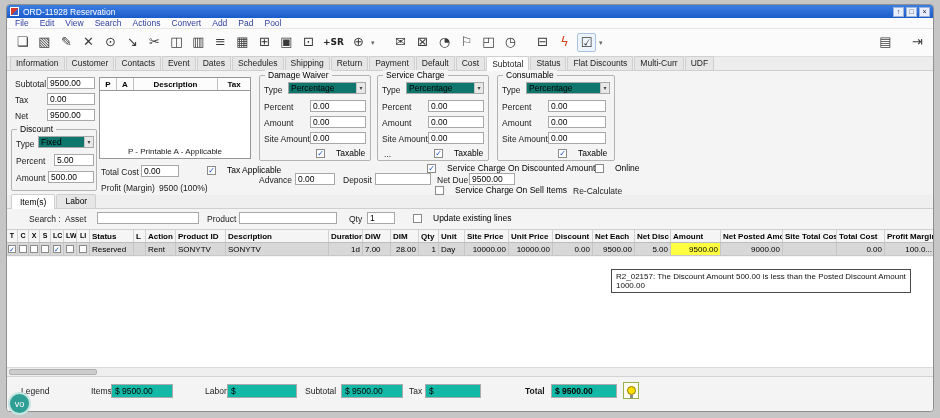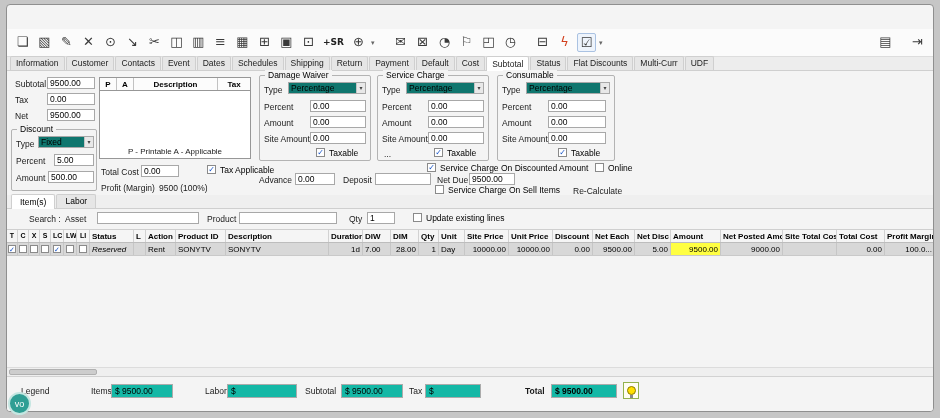--- a/index.html
+++ b/index.html
@@ -22,21 +22,21 @@
 .tabbar{position:absolute;left:0;top:52px;right:0;height:14px;display:flex;align-items:flex-end;padding:0 3px;font-size:8.5px;border-bottom:1px solid #cfcfcf;background:#ededed}
 .tab{padding:1px 5px 2px;border:1px solid #cfcfcf;border-bottom:none;background:#e6e6e6;color:#222;border-radius:2px 2px 0 0;margin-right:1px;white-space:nowrap}
 .tab.active{background:#fff;position:relative;top:1px;padding-top:2px}
 .content{position:absolute;left:0;top:66px;right:0;height:124px;background:#f4f4f4;font-size:8.5px}
 .lbl{position:absolute;font-size:8.5px;color:#1a1a1a;white-space:nowrap}
 .ibox{position:absolute;height:12px;background:#fff;border:1px solid #a8a8a8;font-size:8.5px;padding:0 2px;line-height:10px;overflow:hidden;white-space:nowrap}
 .combo{position:absolute;height:12px;background:#0f766e;border:1px solid #a8a8a8;display:flex;align-items:center}
 .cval{flex:1;font-size:8.5px;padding-left:2px;white-space:nowrap;overflow:hidden}
 .carr{width:9px;height:100%;background:#e8e8e8;border-left:1px solid #c4c4c4;font-size:6px;text-align:center;line-height:10px;color:#444}
 .carr::after{content:"▾"}
-.cb{position:absolute;display:flex;align-items:flex-start;gap:4px;font-size:8.5px;white-space:nowrap}
+.cb{position:absolute;display:flex;align-items:flex-end;gap:11px;font-size:8.5px;white-space:nowrap}
 .cbbox{width:9px;height:9px;border:1px solid #8a8a8a;background:#fff;font-size:8px;line-height:8px;text-align:center;color:#1553c8;flex:none}
 .cbbox.checked::after{content:"✓"}
 .group{position:absolute;border:1px solid #b3b3b3;border-radius:2px}
 .gtitle{position:absolute;top:-6px;left:5px;background:#f4f4f4;padding:0 3px;font-size:8.5px;white-space:nowrap}
 .taxtable{position:absolute;left:92px;top:6px;width:152px;height:82px;border:1px solid #979797;background:#fff}
 .tth{display:flex;border-bottom:1px solid #979797;font-weight:bold;font-size:8px;height:13px;background:#fcfcfc}
 .ttc{border-right:1px solid #c2c2c2;text-align:center;padding-top:2px;overflow:hidden;white-space:nowrap}
 .ttlegend{position:absolute;bottom:2px;left:0;right:0;text-align:center;font-size:8px;color:#222}
 .itabs{position:absolute;left:0;top:190px;right:0;height:14px;border-bottom:1px solid #cfcfcf;background:#efefef;display:flex;align-items:flex-end;padding-left:4px;font-size:8.5px}
 .itab{padding:1px 8px 2px;border:1px solid #cfcfcf;border-bottom:none;background:#e6e6e6;border-radius:2px 2px 0 0;margin-right:1px}
@@ -59,21 +59,41 @@
 .bulbbox{position:absolute;left:616px;top:5px;width:16px;height:17px;border:1px solid #93b24e;background:#fffef2;display:flex;align-items:center;justify-content:center}
 .bulb{width:9px;height:9px;border-radius:50%;background:#ffdf00;border:1px solid #8a7a00;position:relative}
 .bulb::after{content:"";position:absolute;left:2px;top:8px;width:3px;height:3px;background:#8a8a8a}
 .badge{position:absolute;left:8px;top:392px;width:23px;height:23px;border-radius:50%;background:#2f9e94;color:#fff;display:flex;align-items:center;justify-content:center;font-size:9px;border:2px solid #c4e6e1;z-index:10}
 </style>
 </head>
 <body>
 
 <div id="window">
 
-
+  <div class="titlebar">
+    <span class="appicon"></span>
+    <span class="title">ORD-11928 Reservation</span>
+    <span class="wctr">
+        <span class="winbtn">↑</span>
+        <span class="winbtn">□</span>
+        <span class="winbtn">×</span>
+      </span>
+  </div>
+
+  <div class="menubar">
+      <span>File</span>
+      <span>Edit</span>
+      <span>View</span>
+      <span>Search</span>
+      <span>Actions</span>
+      <span>Convert</span>
+      <span>Add</span>
+      <span>Pad</span>
+      <span>Pool</span>
+    </div>
 
   <div class="toolbar">
       <span class="tb-btn">❏</span>
       <span class="tb-btn">▧</span>
       <span class="tb-btn">✎</span>
       <span class="tb-btn">✕</span>
       <span class="tb-btn">⊙</span>
       <span class="tb-btn">↘</span>
       <span class="tb-btn">✂</span>
       <span class="tb-btn">◫</span>
@@ -307,21 +327,21 @@
       </div>
       <div class="rcell ck" style="width: 13px;">
         <span class="cbbox">✓</span>
       </div>
       <div class="rcell ck" style="width: 13px;">
         <span class="cbbox"></span>
       </div>
       <div class="rcell ck" style="width: 13px;">
         <span class="cbbox"></span>
       </div>
-      <div class="rcell" style="width: 44px; font-style: italic;">Reserved</div>
+      <div class="rcell" style="width: 44px;">Reserved</div>
       <div class="rcell" style="width: 12px;"></div>
       <div class="rcell" style="width: 30px;">Rent</div>
       <div class="rcell" style="width: 50px;">SONYTV</div>
       <div class="rcell" style="width: 103px;">SONYTV</div>
       <div class="rcell" style="width: 34px; text-align: right;">1d</div>
       <div class="rcell" style="width: 28px; text-align: left;">7.00</div>
       <div class="rcell" style="width: 28px; text-align: right;">28.00</div>
       <div class="rcell" style="width: 20px; text-align: right;">1</div>
       <div class="rcell" style="width: 26px;">Day</div>
       <div class="rcell" style="width: 44px; text-align: right;">10000.00</div>
@@ -330,20 +350,23 @@
       <div class="rcell" style="width: 42px; text-align: right;">9500.00</div>
       <div class="rcell" style="width: 36px; text-align: right;">5.00</div>
       <div class="rcell hl" style="width: 50px; text-align: right;">9500.00</div>
       <div class="rcell" style="width: 62px; text-align: right;">9000.00</div>
       <div class="rcell" style="width: 54px; text-align: right;"></div>
       <div class="rcell" style="width: 48px; text-align: right;">0.00</div>
       <div class="rcell" style="width: 50px; text-align: right;">100.0...</div>
       <div style="flex: 1 1 0%;"></div>
     </div>
 
+  <div class="gridbody">
+    <div class="tooltip">R2_02157: The Discount Amount 500.00 is less than the Posted Discount Amount 1000.00</div>
+  </div>
 
   <div class="hscroll">
     <div class="hthumb"></div>
   </div>
 
   <div class="footer">
     <span class="lbl" style="left:14px;top:9px">Legend</span>
     <span class="lbl" style="left:84px;top:9px">Items</span>
     <div class="fbox" style="left:104px;top:7px;width:62px">$ 9500.00</div>
     <span class="lbl" style="left:198px;top:9px">Labor</span>

